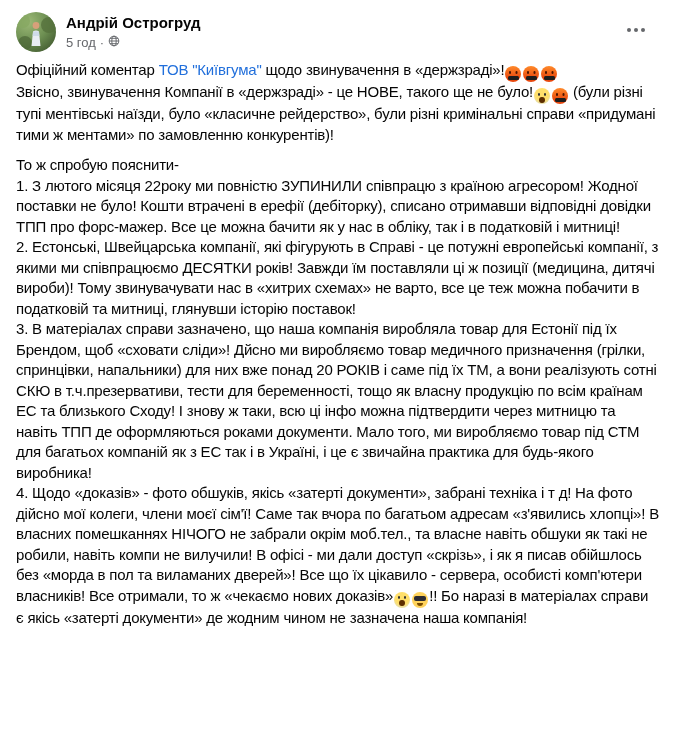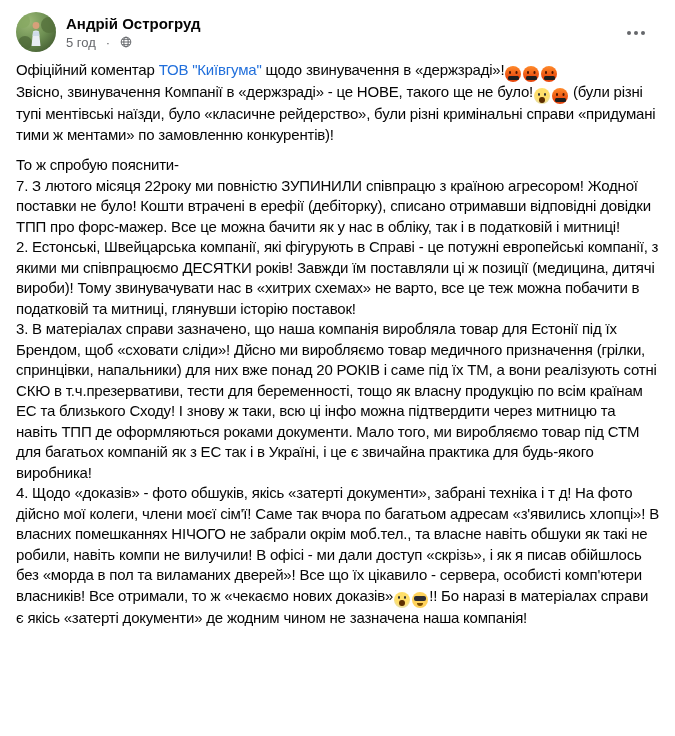--- a/index.html
+++ b/index.html
@@ -2,26 +2,26 @@
 <html><head>
 <meta charset="utf-8">
 <style>
   html,body{margin:0;padding:0;}
   body{
     width:675px;height:736px;overflow:hidden;background:#fff;
     font-family:"Liberation Sans","DejaVu Sans",sans-serif;
     color:#050505;
   }
   .post{width:675px;background:#fff;}
-  .post-header{display:flex;align-items:center;padding:12px 23px 6px 16px;position:relative;}
+  .post-header{display:flex;align-items:flex-start;padding:12px 23px 6px 16px;position:relative;}
   .avatar{width:40px;height:40px;border-radius:50%;overflow:hidden;flex:0 0 40px;cursor:pointer;}
   .avatar svg{display:block;}
   .header-meta{margin-left:10px;flex:1;min-width:0;padding-top:1px;}
   .author{font-size:15px;font-weight:700;color:#050505;line-height:19px;cursor:pointer;}
-  .meta-row{display:flex;align-items:center;gap:10px;margin-top:2px;font-size:13px;color:#65676B;line-height:16px;}
+  .meta-row{display:flex;align-items:center;gap:4px;margin-top:2px;font-size:13px;color:#65676B;line-height:16px;}
   .meta-row a{color:#65676B;text-decoration:none;}
   .globe{display:inline-block;margin-top:1px;}
   .more-btn{width:32px;height:32px;border-radius:50%;display:flex;align-items:center;justify-content:center;gap:3px;cursor:pointer;margin-top:2px;}
   .more-btn i{width:4px;height:4px;border-radius:50%;background:#65676B;display:block;}
   .post-text{padding:2px 16px 8px 16px;font-size:15px;line-height:20.5px;letter-spacing:-0.2px;color:#050505;}
   .para{margin:0;word-wrap:break-word;}
   .para.spacer{height:10px;}
   .plink{color:#216FDB;text-decoration:none;cursor:pointer;}
   
   .emoji{position:relative;display:inline-block;width:16px;height:16px;border-radius:50%;
@@ -89,18 +89,18 @@
           <i></i>
         </span>
     </div>
   </div>
 
   <div class="post-text">
       <div class="para">Офіційний коментар <a href="#" class="plink">ТОВ "Київгума"</a> щодо звинувачення в «держзраді»!<span class="emoji angry">🤬</span><span class="emoji angry">🤬</span><span class="emoji angry">🤬</span></div>
       <div class="para">Звісно, звинувачення Компанії в «держзраді» - це НОВЕ, такого ще не було!<span class="emoji scream">😱</span><span class="emoji angry">🤬</span> (були різні тупі ментівські наїзди, було «класичне рейдерство», були різні кримінальні справи «придумані тими ж ментами» по замовленню конкурентів)!</div>
       <div class="para spacer"></div>
       <div class="para">То ж спробую пояснити-</div>
-      <div class="para">7. З лютого місяця 22року ми повністю ЗУПИНИЛИ співпрацю з країною агресором! Жодної поставки не було! Кошти втрачені в ерефії (дебіторку), списано отримавши відповідні довідки ТПП про форс-мажер. Все це можна бачити як у нас в обліку, так і в податковій і митниці!</div>
+      <div class="para">1. З лютого місяця 22року ми повністю ЗУПИНИЛИ співпрацю з країною агресором! Жодної поставки не було! Кошти втрачені в ерефії (дебіторку), списано отримавши відповідні довідки ТПП про форс-мажер. Все це можна бачити як у нас в обліку, так і в податковій і митниці!</div>
       <div class="para">2. Естонські, Швейцарська компанії, які фігурують в Справі - це потужні европейські компанії, з якими ми співпрацюємо ДЕСЯТКИ років! Завжди їм поставляли ці ж позиції (медицина, дитячі вироби)! Тому звинувачувати нас в «хитрих схемах» не варто, все це теж можна побачити в податковій та митниці, глянувши історію поставок!</div>
       <div class="para">3. В матеріалах справи зазначено, що наша компанія виробляла товар для Естонії під їх Брендом, щоб «сховати сліди»! Дйсно ми виробляємо товар медичного призначення (грілки, спринцівки, напальники) для них вже понад 20 РОКІВ і саме під їх ТМ, а вони реалізують сотні СКЮ в т.ч.презервативи, тести для беременності, тощо як власну продукцію по всім країнам ЕС та близького Сходу! І знову ж таки, всю ці інфо можна підтвердити через митницю та навіть ТПП де оформляються роками документи. Мало того, ми виробляємо товар під СТМ для багатьох компаній як з ЕС так і в Україні, і це є звичайна практика для будь-якого виробника!</div>
       <div class="para">4. Щодо «доказів» - фото обшуків, якісь «затерті документи», забрані техніка і т д! На фото дійсно мої колеги, члени моєї сім'ї! Саме так вчора по багатьом адресам «з'явились хлопці»! В власних помешканнях НІЧОГО не забрали окрім моб.тел., та власне навіть обшуки як такі не робили, навіть компи не вилучили! В офісі - ми дали доступ «скрізь», і як я писав обійшлось без «морда в пол та виламаних дверей»! Все що їх цікавило - сервера, особисті комп'ютери власників! Все отримали, то ж «чекаємо нових доказів»<span class="emoji scream">😱</span><span class="emoji cool">😎</span>!! Бо наразі в матеріалах справи є якісь «затерті документи» де жодним чином не зазначена наша компанія!</div>
     </div>
 </div>
 
 </body></html>

